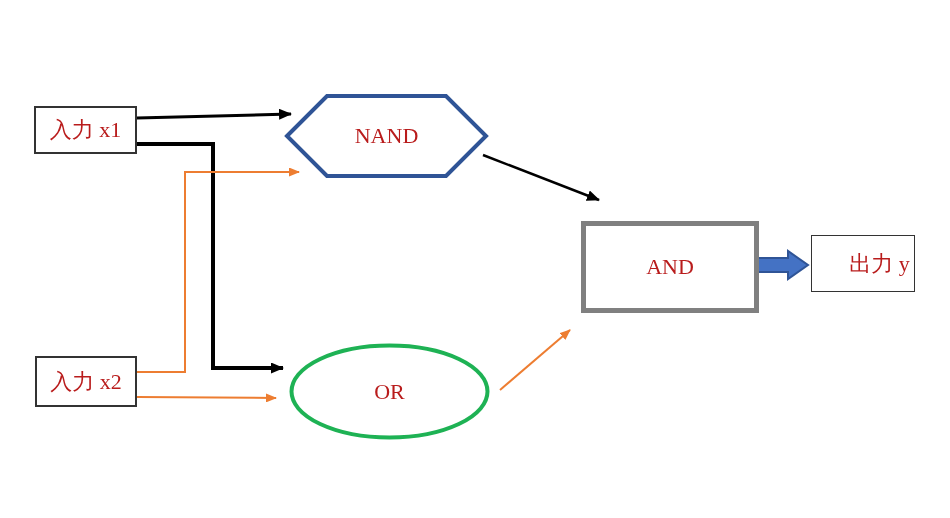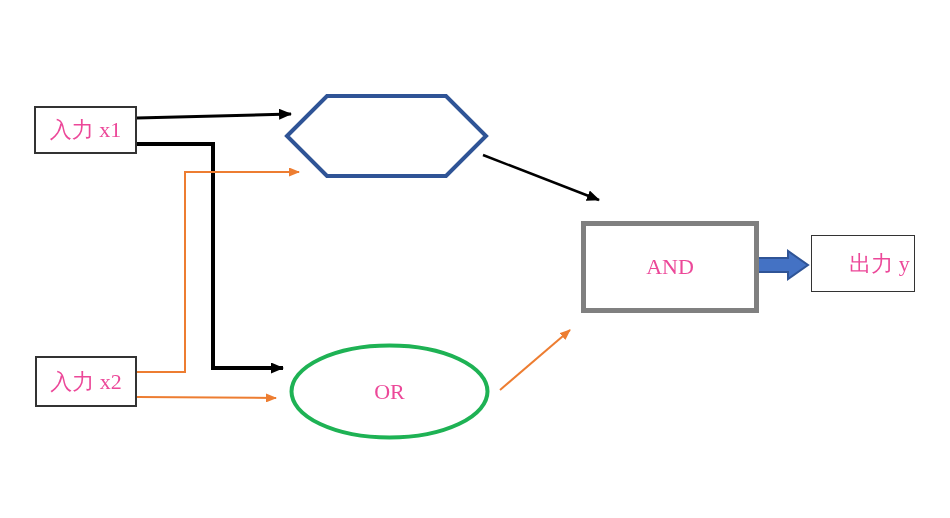--- a/index.html
+++ b/index.html
@@ -31,21 +31,21 @@
   .shape-nand { fill: #fff; stroke: var(--nand-border, #2F5496); stroke-width: 4px; stroke-linejoin: miter; }
   .shape-or { fill: #fff; stroke: var(--or-border, #1EB254); stroke-width: 4px; }
   .block-arrow { fill: var(--block-arrow-fill, #4472C4); stroke: var(--block-arrow-border, #2F5496); stroke-width: 2px; stroke-linejoin: miter; }
   
   .node-label {
     position: absolute;
     display: flex;
     align-items: center;
     justify-content: center;
     font-size: 22px;
-    color: #ec4899;
+    color: #b91c1c;
     white-space: nowrap;
     box-sizing: border-box;
   }
   .io-box {
     border: 2px solid var(--io-box-border, #333);
     background: #fff;
   }
   .io-box-thin {
     border: 1.5px solid var(--io-box-border, #333);
     background: #fff;
@@ -94,18 +94,21 @@
   </div>
 
   <div class="node-label io-box-thin" style="left:811px; top:235px; width:104px; height:57px;padding-left:33px;">
     <span>出力 y</span>
   </div>
 
   <div class="node-label and-box" style="left:581px; top:221px; width:178px; height:92px;">
     <span>AND</span>
   </div>
 
+  <div class="node-label" style="left:287px; top:96px; width:199px; height:80px;">
+    <span>NAND</span>
+  </div>
 
   <div class="node-label" style="left:291px; top:346px; width:197px; height:91px;text-align:center;">
     <span>OR</span>
   </div>
 
 </div>
 
 </body></html>

